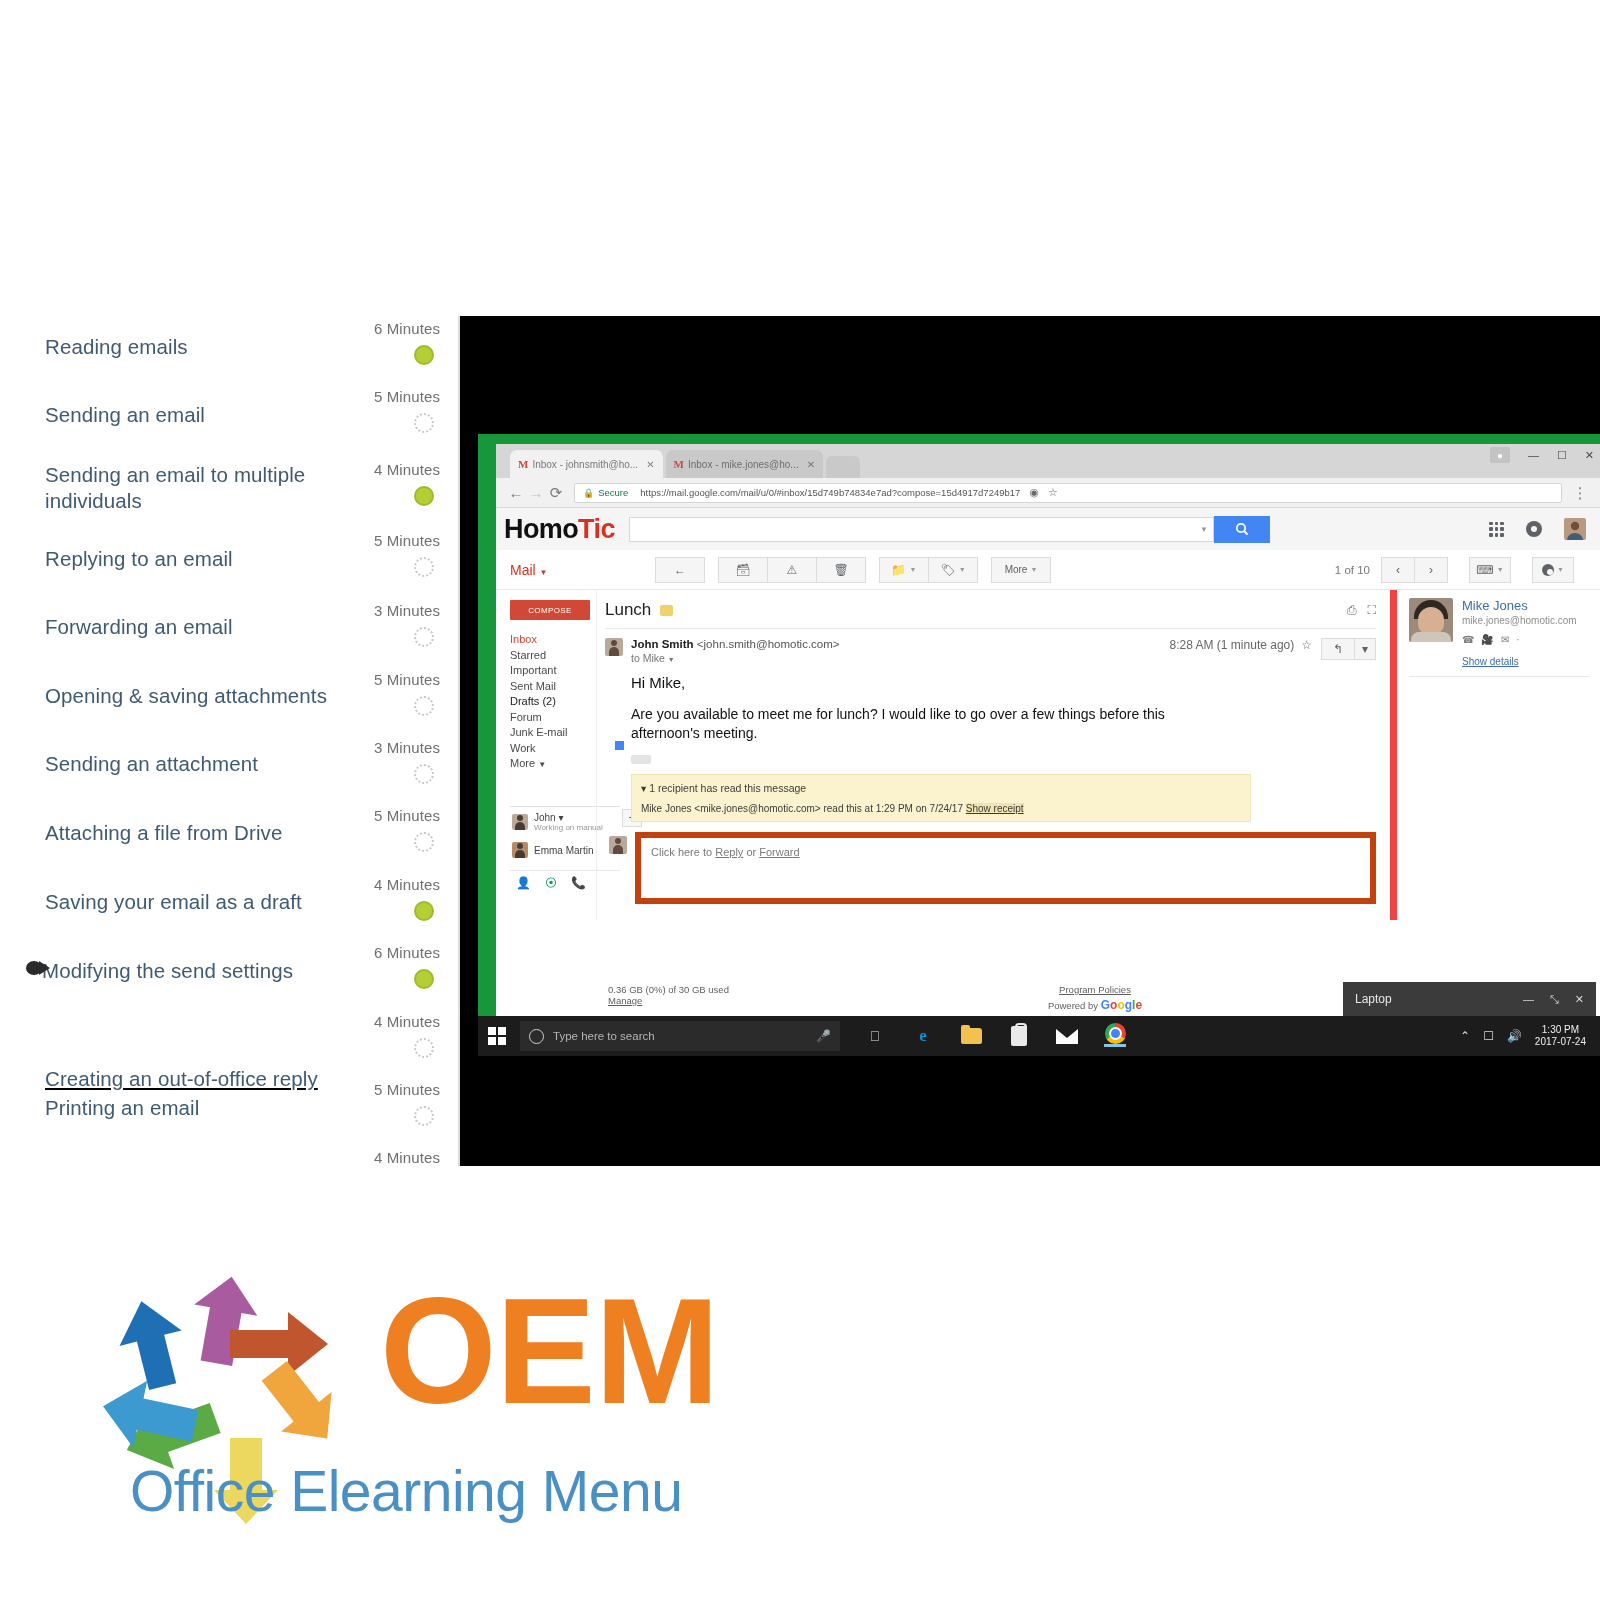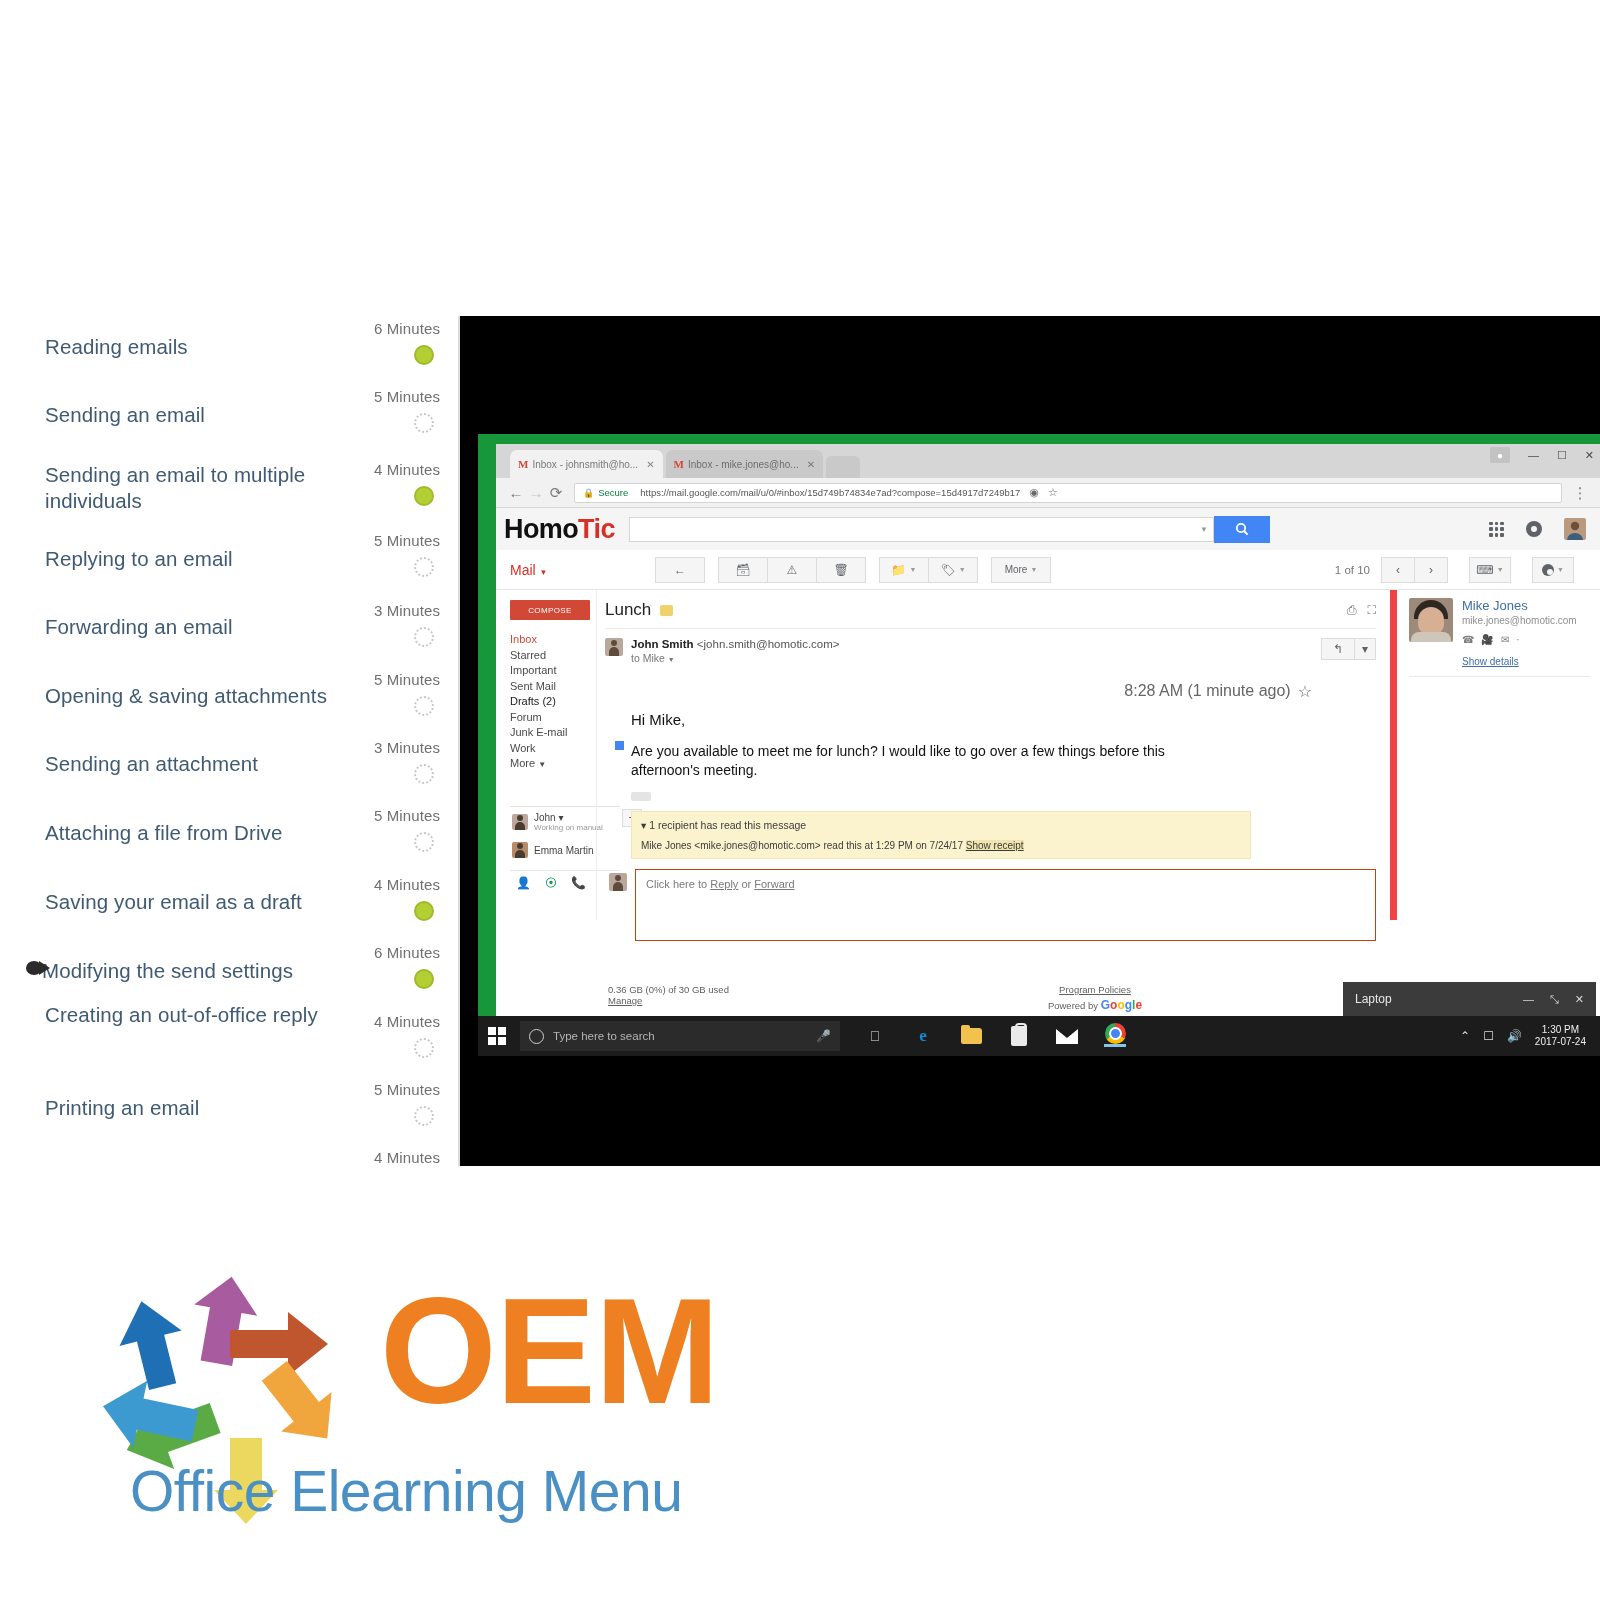--- a/index.html
+++ b/index.html
@@ -119,38 +119,38 @@
   .msg-head { display:flex; align-items:flex-start; padding-top:9px; }
   .msg-av { width:18px; height:18px; border-radius:2px; background:#b9a89b; margin-right:8px;
       position:relative; overflow:hidden; }
   .msg-av::after { content:""; position:absolute; left:4px; top:9px; width:10px; height:9px;
       border-radius:5px 5px 0 0; background:#5e4b3e; }
   .msg-av::before { content:""; position:absolute; left:6px; top:2px; width:6px; height:6px;
       border-radius:50%; background:#5e4b3e; }
   .sender { font-size:11.5px; color:#222; font-weight:bold; filter:blur(0.3px); }
   .sender .addr { font-weight:normal; color:#555; }
   .to-line { font-size:10.5px; color:#777; margin-top:2px; filter:blur(0.35px); }
-  .msg-time { margin-left:auto; font-size:16px; color:#666; filter:blur(0.3px);
-      display:flex; align-items:flex-start; gap:7px;margin-top:44px; }
+  .msg-time { margin-left:auto; font-size:12px; color:#666; filter:blur(0.3px);
+      display:flex; align-items:flex-end; gap:7px; }
   .reply-btns { display:flex; margin-left:10px; }
   .reply-btns .tb-btn { min-width:34px; height:22px; }
 
   .greeting { font-size:15px; color:#111; margin:10px 0 0 26px; filter:blur(0.25px); }
   .bodytext { font-size:14px; color:#111; margin:14px 0 0 26px; line-height:19px;
       max-width:600px; filter:blur(0.25px); }
   .trunc { margin:12px 0 0 26px; width:20px; height:9px; background:#e4e4e4; border-radius:2px; }
 
   .receipt { margin:10px 0 0 26px; background:#fbf3ce; border:1px solid #f2e6b4;
       padding:7px 9px; width:620px; }
   .receipt .r1 { font-size:10.5px; color:#3b3b3b; filter:blur(0.35px); }
   .receipt .r2 { font-size:10px; color:#3b3b3b; margin-top:9px; filter:blur(0.35px); }
   .receipt .lnk { text-decoration:underline; background:#f0e4b0; }
 
   .replybox { margin:10px 0 0 4px; display:flex; align-items:flex-start; }
-  .replybox .rb { flex:1; border:1px solid #c2410c; height:72px; padding:8px 10px;
+  .replybox .rb { flex:1; border:6px solid #c2410c; height:72px; padding:8px 10px;
       font-size:11px; color:#7a7a7a; filter:blur(0.35px); }
   .replybox .rb u { text-decoration:underline; }
 
   
   .gm-contact { width:210px; border-left:7px solid #ef4444; padding:8px 10px 0 12px; }
   .contact-top { display:flex; gap:9px; }
   .contact-pic { width:44px; height:44px; background:#9d8a7a; border-radius:2px;
       position:relative; overflow:hidden; flex:none; }
   .contact-pic .hair { position:absolute; left:5px; top:2px; width:34px; height:19px;
       background:#2f2822; border-radius:17px 17px 0 0; }
@@ -351,21 +351,21 @@
       </svg>
       <span class="lesson-title" style="margin-left:30px;">Modifying the send settings</span>
     </div>
     <div class="lesson-meta" style="top:628px;">
       <div class="lesson-minutes">6 Minutes</div>
       <div class="meta-dot-wrap">
           <span class="dot done"></span>
         </div>
     </div>
 
-    <div class="lesson-item" style="top:686px;left:12px;width:440px;">
+    <div class="lesson-item" style="top:750px;left:12px;width:440px;text-decoration:underline;">
       <span class="lesson-title">Creating an out-of-office reply</span>
     </div>
     <div class="lesson-meta" style="top:697px;">
       <div class="lesson-minutes">4 Minutes</div>
       <div class="meta-dot-wrap">
           <span class="dot todo"></span>
         </div>
     </div>
 
     <div class="lesson-item" style="top:779px;left:12px;width:440px;">

